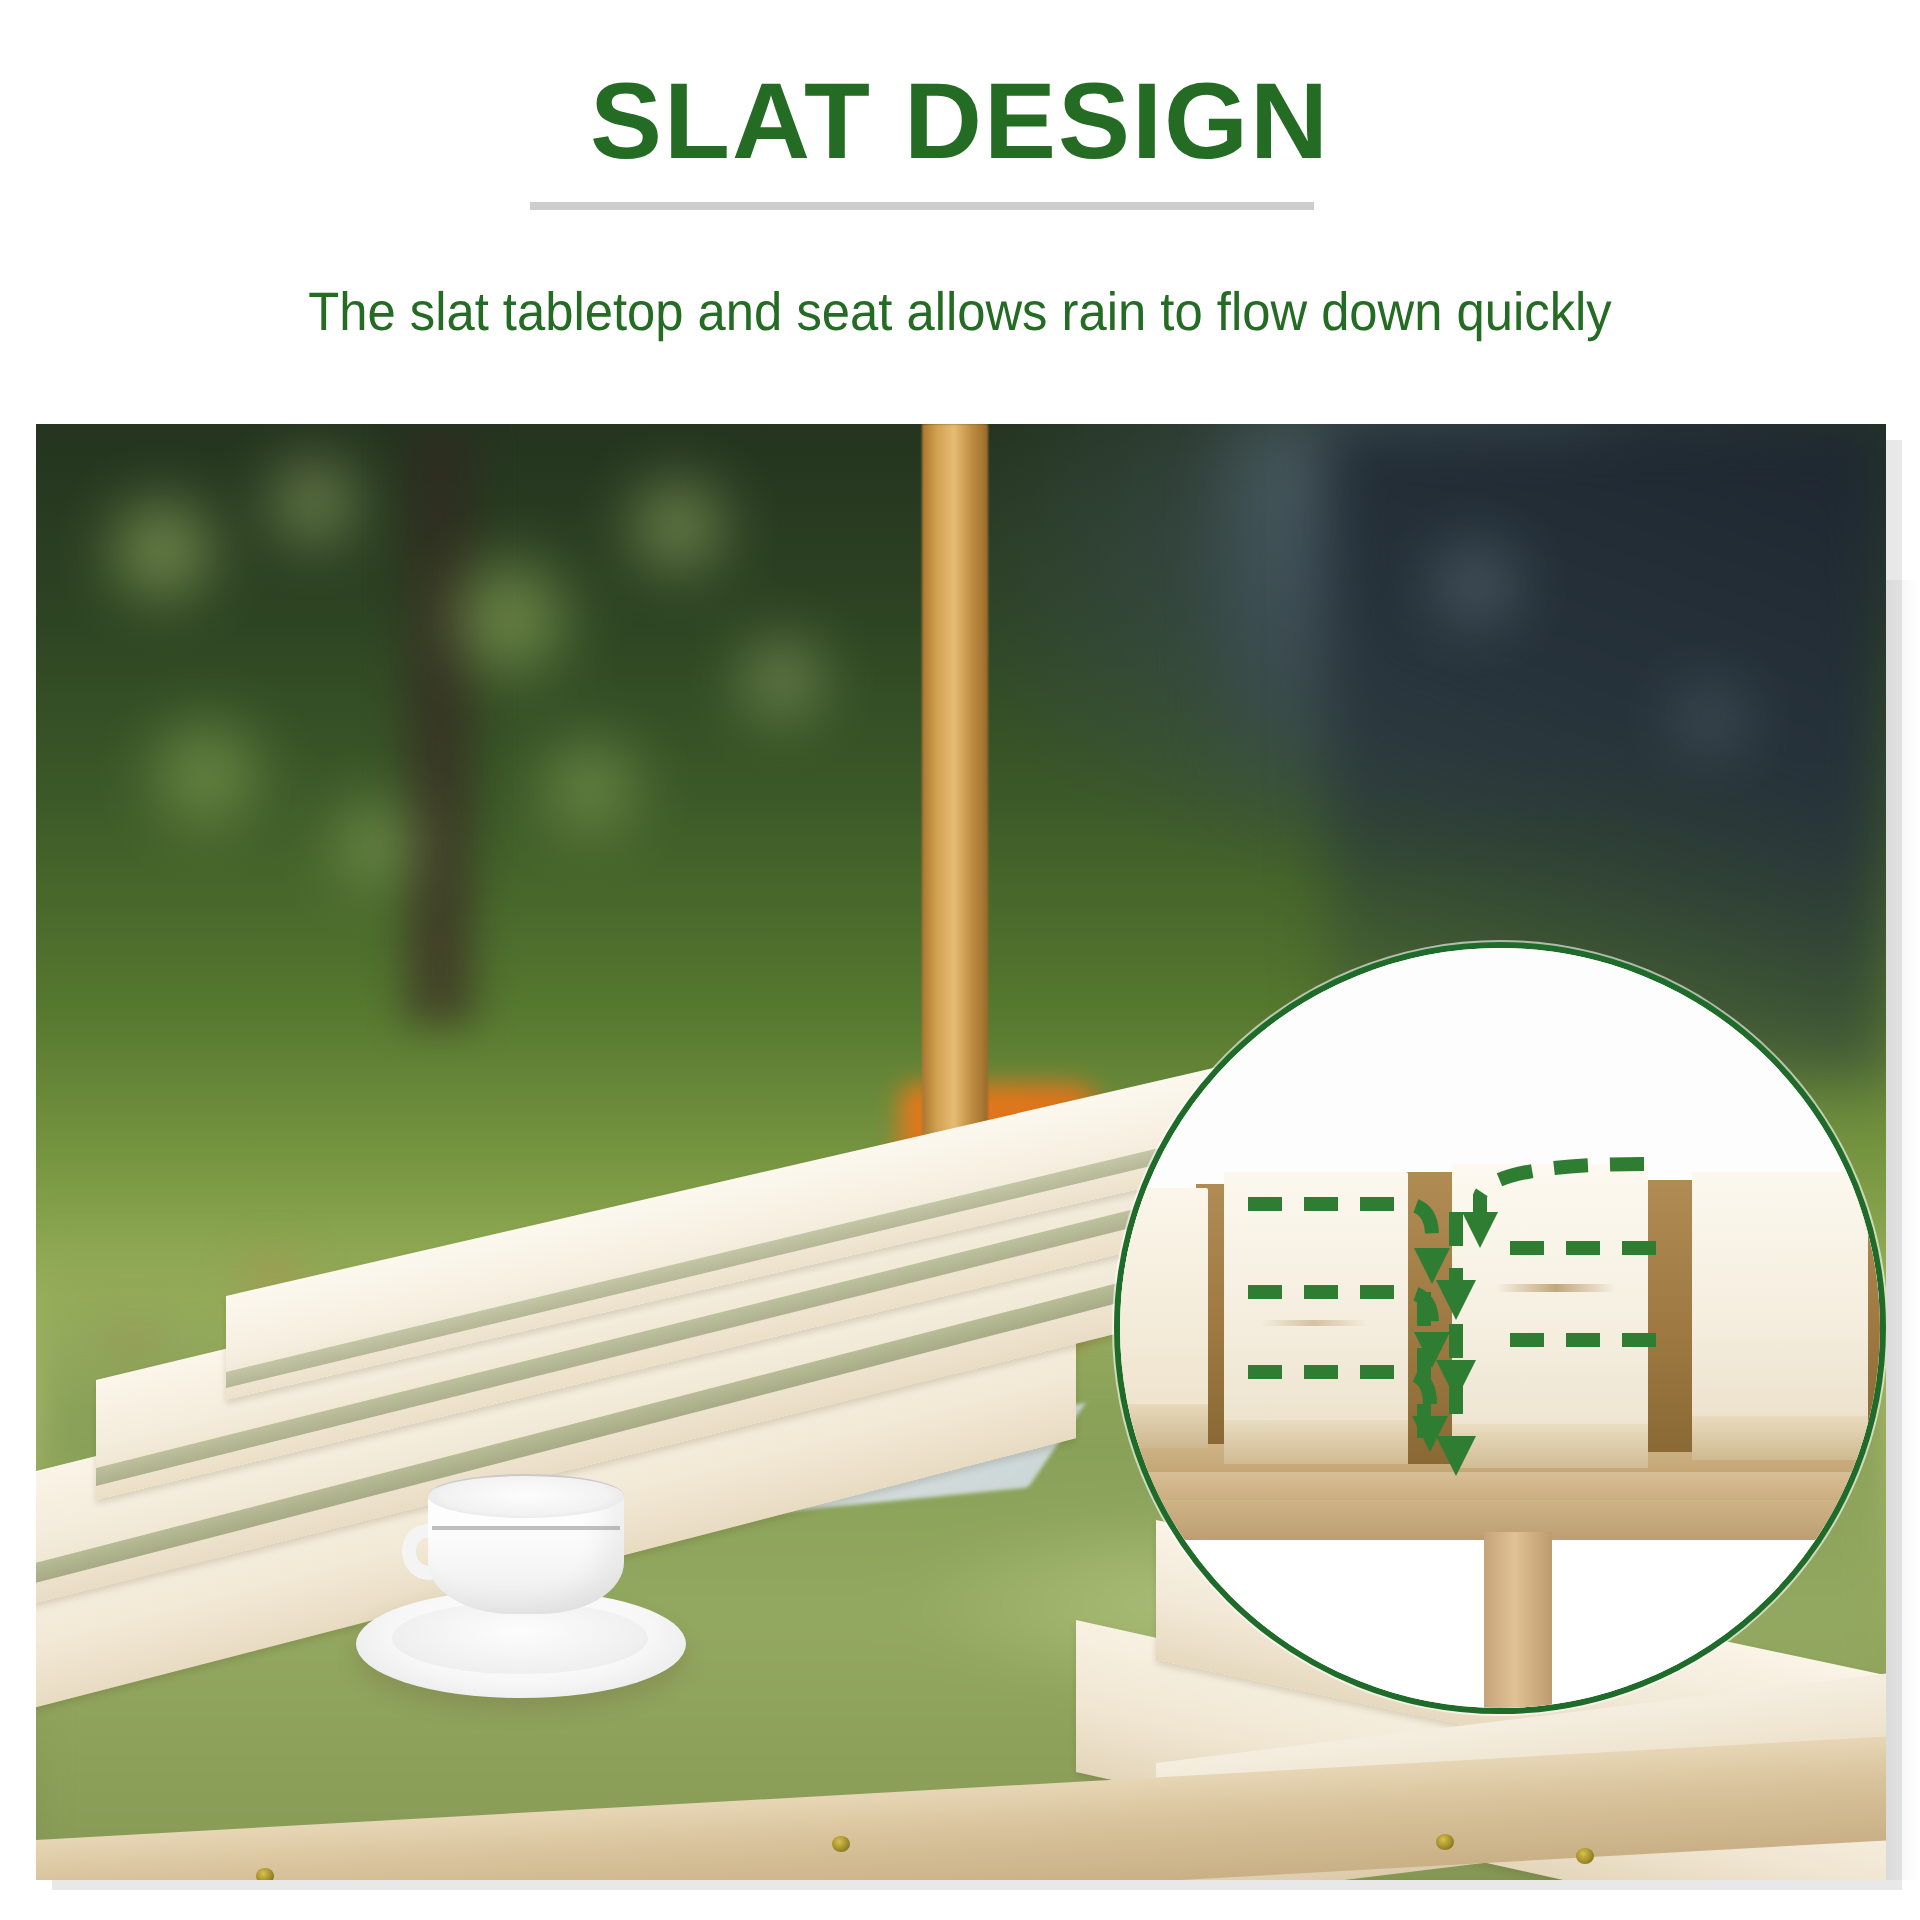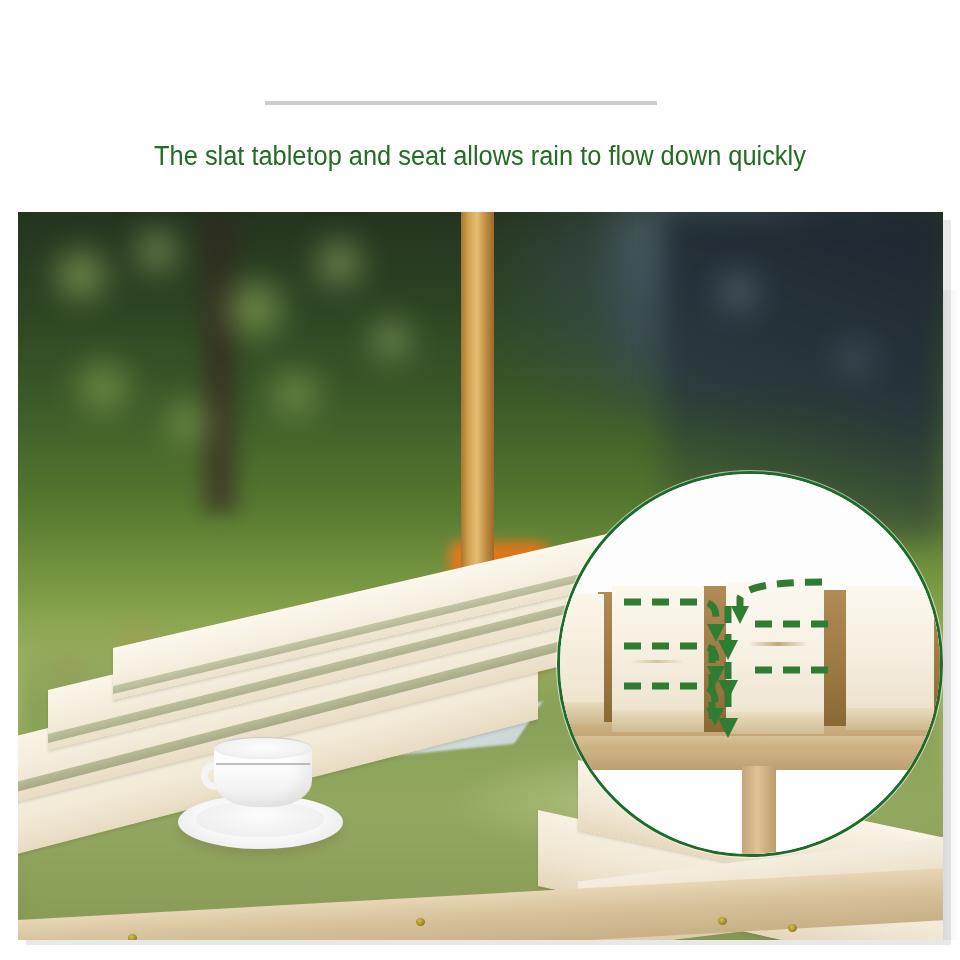--- a/index.html
+++ b/index.html
@@ -272,20 +272,21 @@
     width:17px; height:650px;
     background:linear-gradient(90deg, rgba(0,0,0,.06), rgba(0,0,0,0));
   }
 </style>
 </head>
 <body>
 
 <div class="page">
 
   <div class="header">
+    <div class="title">SLAT DESIGN</div>
 
     <div class="divider"></div>
 
     <div class="subtitle">The slat tabletop and seat allows rain to flow down quickly</div>
   </div>
 
   <div class="photo-shadow"></div>
 
   <div class="photo">
 

